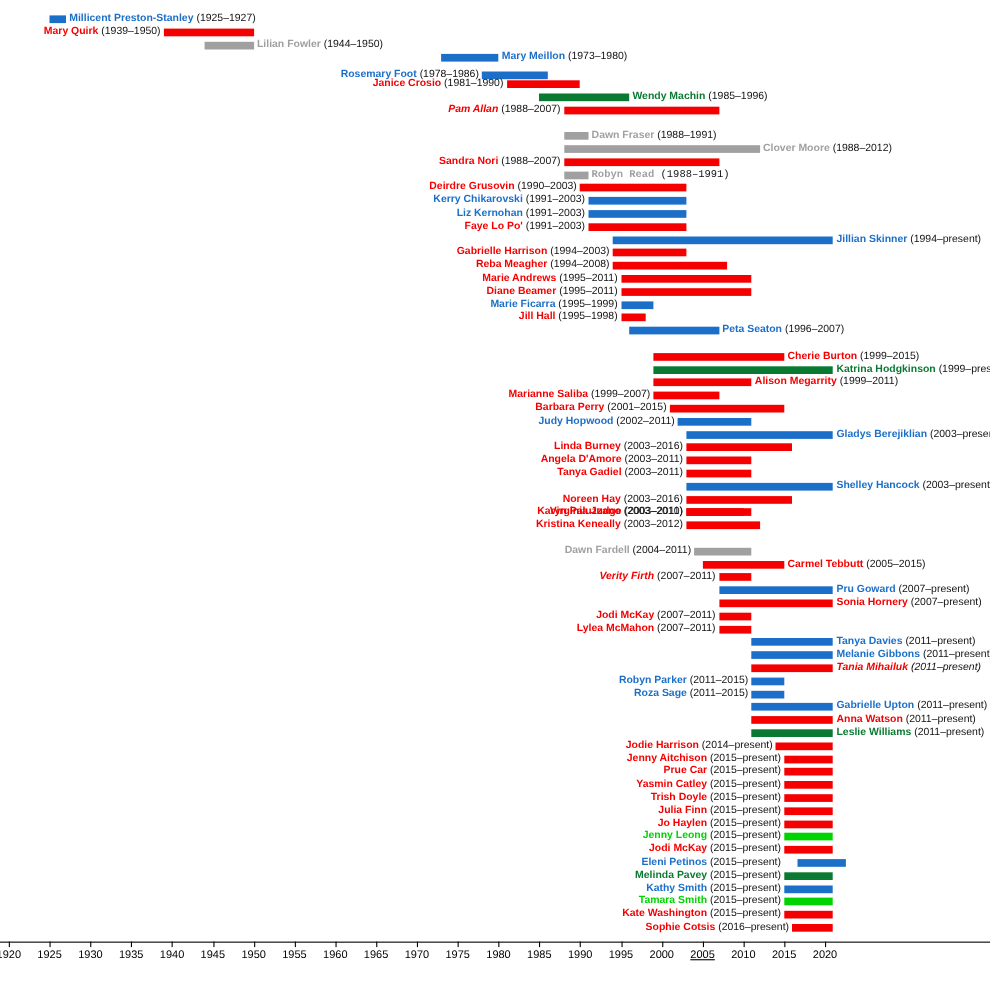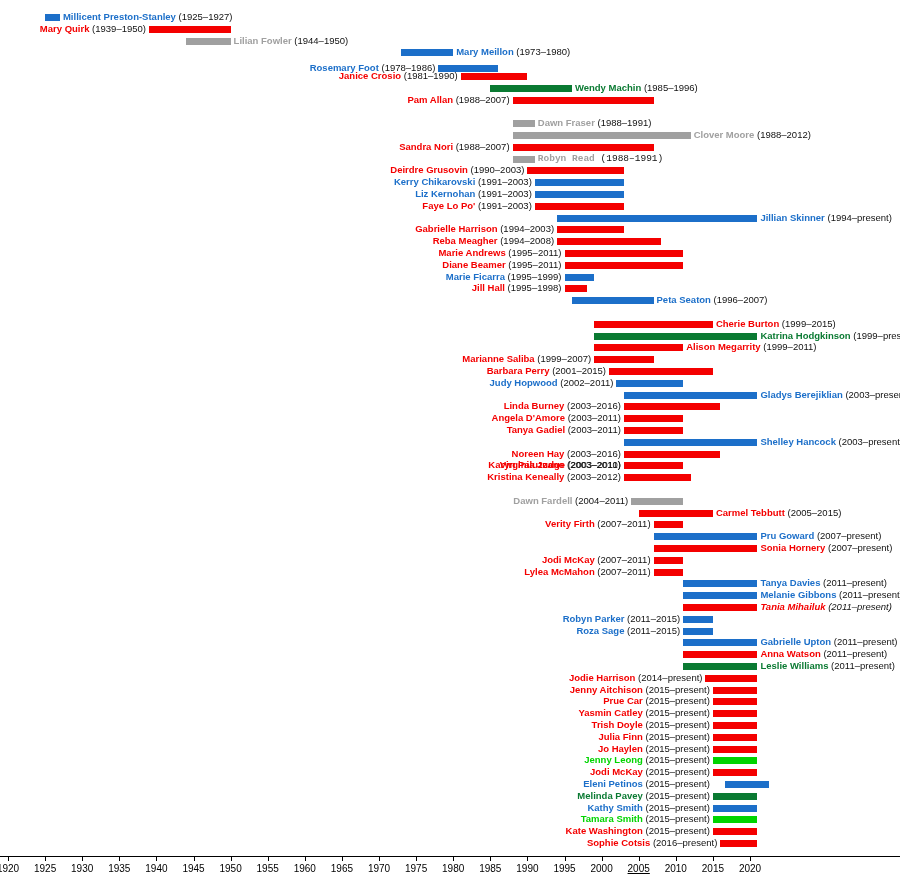--- a/index.html
+++ b/index.html
@@ -117,21 +117,21 @@
       <div class="row" style="top: 71px;">
         <div class="bar" style="left: 460.62px; width: 66.78px; background: rgb(244, 0, 0);"></div>
         <div class="label left" style="right: 442.38px;"><span class="lname" style="color: rgb(244, 0, 0);">Janice Crosio</span><span class="lyears"> (1981–1990)</span></div>
       </div>
       <div class="row" style="top: 82.8px;">
         <div class="bar" style="left: 490.3px; width: 81.62px; background: rgb(10, 122, 50);"></div>
         <div class="label right" style="left: 574.92px;"><span class="lname" style="color: rgb(10, 122, 50);">Wendy Machin</span><span class="lyears"> (1985–1996)</span></div>
       </div>
       <div class="row" style="top: 94.6px;">
         <div class="bar" style="left: 512.56px; width: 140.98px; background: rgb(244, 0, 0);"></div>
-        <div class="label left" style="right: 390.44px;"><span class="lname" style="color: rgb(244, 0, 0);">Pam Allan</span><span class="lyears"> (1988–2007)</span></div>
+        <div class="label left" style="right: 390.44px;"><span class="lname" style="color: rgb(244, 0, 0); font-style: italic;">Pam Allan</span><span class="lyears"> (1988–2007)</span></div>
       </div>
       <div class="row" style="top: 118.2px;">
         <div class="bar" style="left: 512.56px; width: 22.26px; background: rgb(160, 160, 160);"></div>
         <div class="label right" style="left: 537.82px;"><span class="lname" style="color: rgb(160, 160, 160);">Dawn Fraser</span><span class="lyears"> (1988–1991)</span></div>
       </div>
       <div class="row" style="top: 130px;">
         <div class="bar" style="left: 512.56px; width: 178.08px; background: rgb(160, 160, 160);"></div>
         <div class="label right" style="left: 693.64px;"><span class="lname" style="color: rgb(160, 160, 160);">Clover Moore</span><span class="lyears"> (1988–2012)</span></div>
       </div>
       <div class="row" style="top: 141.8px;">
@@ -253,21 +253,21 @@
       <div class="row" style="top: 495.8px;">
         <div class="bar" style="left: 631.28px; width: 51.94px; background: rgb(160, 160, 160);"></div>
         <div class="label left" style="right: 271.72px;"><span class="lname" style="color: rgb(160, 160, 160);">Dawn Fardell</span><span class="lyears"> (2004–2011)</span></div>
       </div>
       <div class="row" style="top: 507.6px;">
         <div class="bar" style="left: 638.7px; width: 74.2px; background: rgb(244, 0, 0);"></div>
         <div class="label right" style="left: 715.9px;"><span class="lname" style="color: rgb(244, 0, 0);">Carmel Tebbutt</span><span class="lyears"> (2005–2015)</span></div>
       </div>
       <div class="row" style="top: 519.4px;">
         <div class="bar" style="left: 653.54px; width: 29.68px; background: rgb(244, 0, 0);"></div>
-        <div class="label left" style="right: 249.46px;"><span class="lname" style="color: rgb(244, 0, 0);">Verity Firth</span><span class="lyears"> (2007–2011)</span></div>
+        <div class="label left" style="right: 249.46px;"><span class="lname" style="color: rgb(244, 0, 0); font-style: italic;">Verity Firth</span><span class="lyears"> (2007–2011)</span></div>
       </div>
       <div class="row" style="top: 531.2px;">
         <div class="bar" style="left: 653.54px; width: 103.88px; background: rgb(28, 111, 201);"></div>
         <div class="label right" style="left: 760.42px;"><span class="lname" style="color: rgb(28, 111, 201);">Pru Goward</span><span class="lyears"> (2007–present)</span></div>
       </div>
       <div class="row" style="top: 543px;">
         <div class="bar" style="left: 653.54px; width: 103.88px; background: rgb(244, 0, 0);"></div>
         <div class="label right" style="left: 760.42px;"><span class="lname" style="color: rgb(244, 0, 0);">Sonia Hornery</span><span class="lyears"> (2007–present)</span></div>
       </div>
       <div class="row" style="top: 554.8px;">

